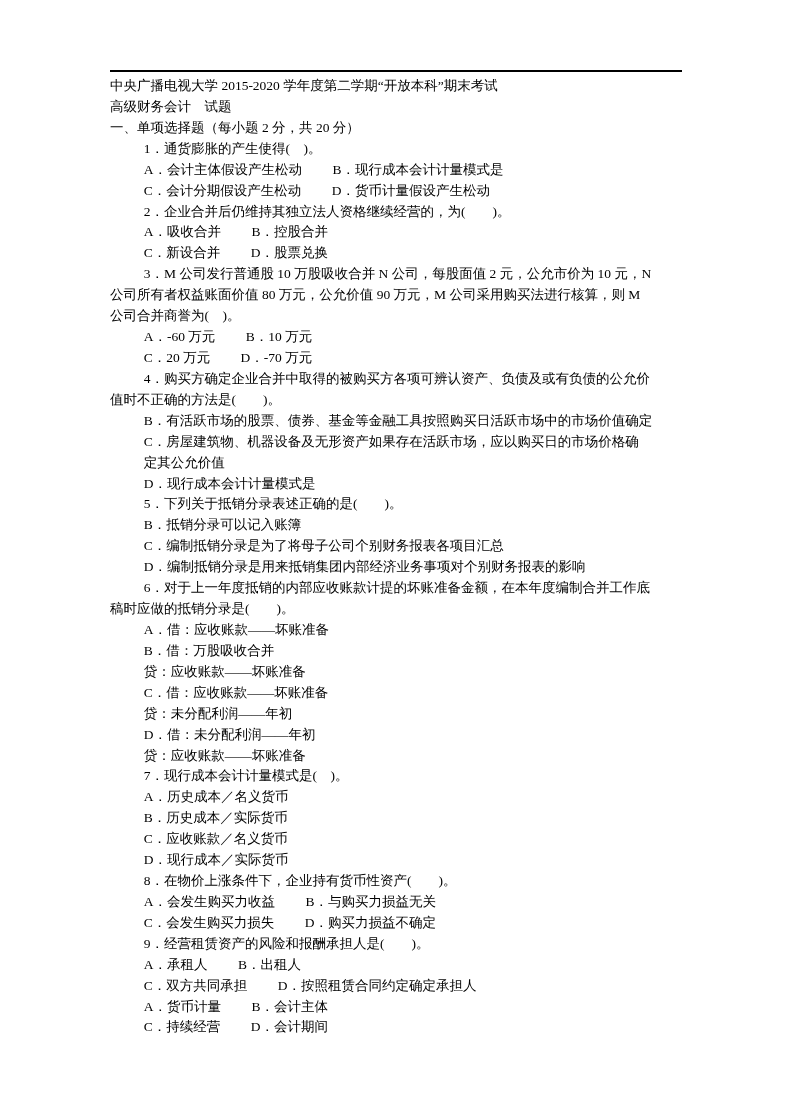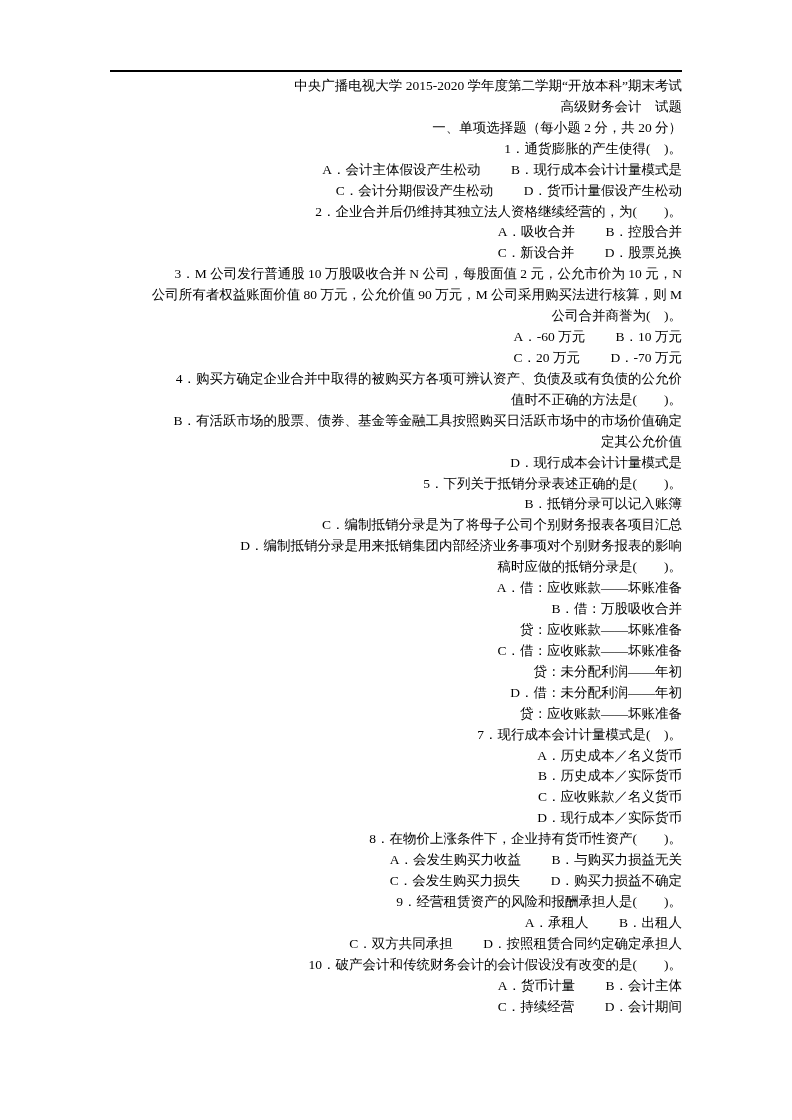--- a/index.html
+++ b/index.html
@@ -11,21 +11,20 @@
     color: #000;
     line-height: 1.55;
   }
   .page {
     width: 792px;
     height: 1120px;
     margin: 0 auto;
     padding: 70px 110px 0 110px;
     box-sizing: border-box;
     position: relative;
-    text-align: right;
   }
   .rule {
     border-top: 2px solid #000;
     margin: 0 0 4px 0;
   }
   .p { margin: 0; }
   .indent1 { padding-left: 2.5em; }
   .indent2 { padding-left: 2.5em; }
   .opt-row { padding-left: 2.5em; }
   .opt { display: inline-block; }
@@ -71,28 +70,30 @@
     <span class="opt">B．10 万元</span>
   </p>
   <p class="p opt-row">
     <span class="opt">C．20 万元</span><span class="gap"></span>
     <span class="opt">D．-70 万元</span>
   </p>
 
   <p class="p indent1">4．购买方确定企业合并中取得的被购买方各项可辨认资产、负债及或有负债的公允价</p>
   <p class="p">值时不正确的方法是(　　)。</p>
   <p class="p indent2">B．有活跃市场的股票、债券、基金等金融工具按照购买日活跃市场中的市场价值确定</p>
+  <p class="p indent2">C．房屋建筑物、机器设备及无形资产如果存在活跃市场，应以购买日的市场价格确</p>
   <p class="p indent2">定其公允价值</p>
   <p class="p indent2">D．现行成本会计计量模式是</p>
 
   <p class="p indent1">5．下列关于抵销分录表述正确的是(　　)。</p>
   <p class="p indent2">B．抵销分录可以记入账簿</p>
   <p class="p indent2">C．编制抵销分录是为了将母子公司个别财务报表各项目汇总</p>
   <p class="p indent2">D．编制抵销分录是用来抵销集团内部经济业务事项对个别财务报表的影响</p>
 
+  <p class="p indent1">6．对于上一年度抵销的内部应收账款计提的坏账准备金额，在本年度编制合并工作底</p>
   <p class="p">稿时应做的抵销分录是(　　)。</p>
   <p class="p indent2">A．借：应收账款——坏账准备</p>
   <p class="p indent2">B．借：万股吸收合并</p>
   <p class="p indent2">贷：应收账款——坏账准备</p>
   <p class="p indent2">C．借：应收账款——坏账准备</p>
   <p class="p indent2">贷：未分配利润——年初</p>
   <p class="p indent2">D．借：未分配利润——年初</p>
   <p class="p indent2">贷：应收账款——坏账准备</p>
 
   <p class="p indent1">7．现行成本会计计量模式是(　)。</p>
@@ -114,21 +115,20 @@
   <p class="p indent1">9．经营租赁资产的风险和报酬承担人是(　　)。</p>
   <p class="p opt-row">
     <span class="opt">A．承租人</span><span class="gap"></span>
     <span class="opt">B．出租人</span>
   </p>
   <p class="p opt-row">
     <span class="opt">C．双方共同承担</span><span class="gap"></span>
     <span class="opt">D．按照租赁合同约定确定承担人</span>
   </p>
 
-  <p class="p indent1">10．破产会计和传统财务会计的会计假设没有改变的是(　　)。</p>
   <p class="p opt-row">
     <span class="opt">A．货币计量</span><span class="gap"></span>
     <span class="opt">B．会计主体</span>
   </p>
   <p class="p opt-row">
     <span class="opt">C．持续经营</span><span class="gap"></span>
     <span class="opt">D．会计期间</span>
   </p>
 
 </div>

